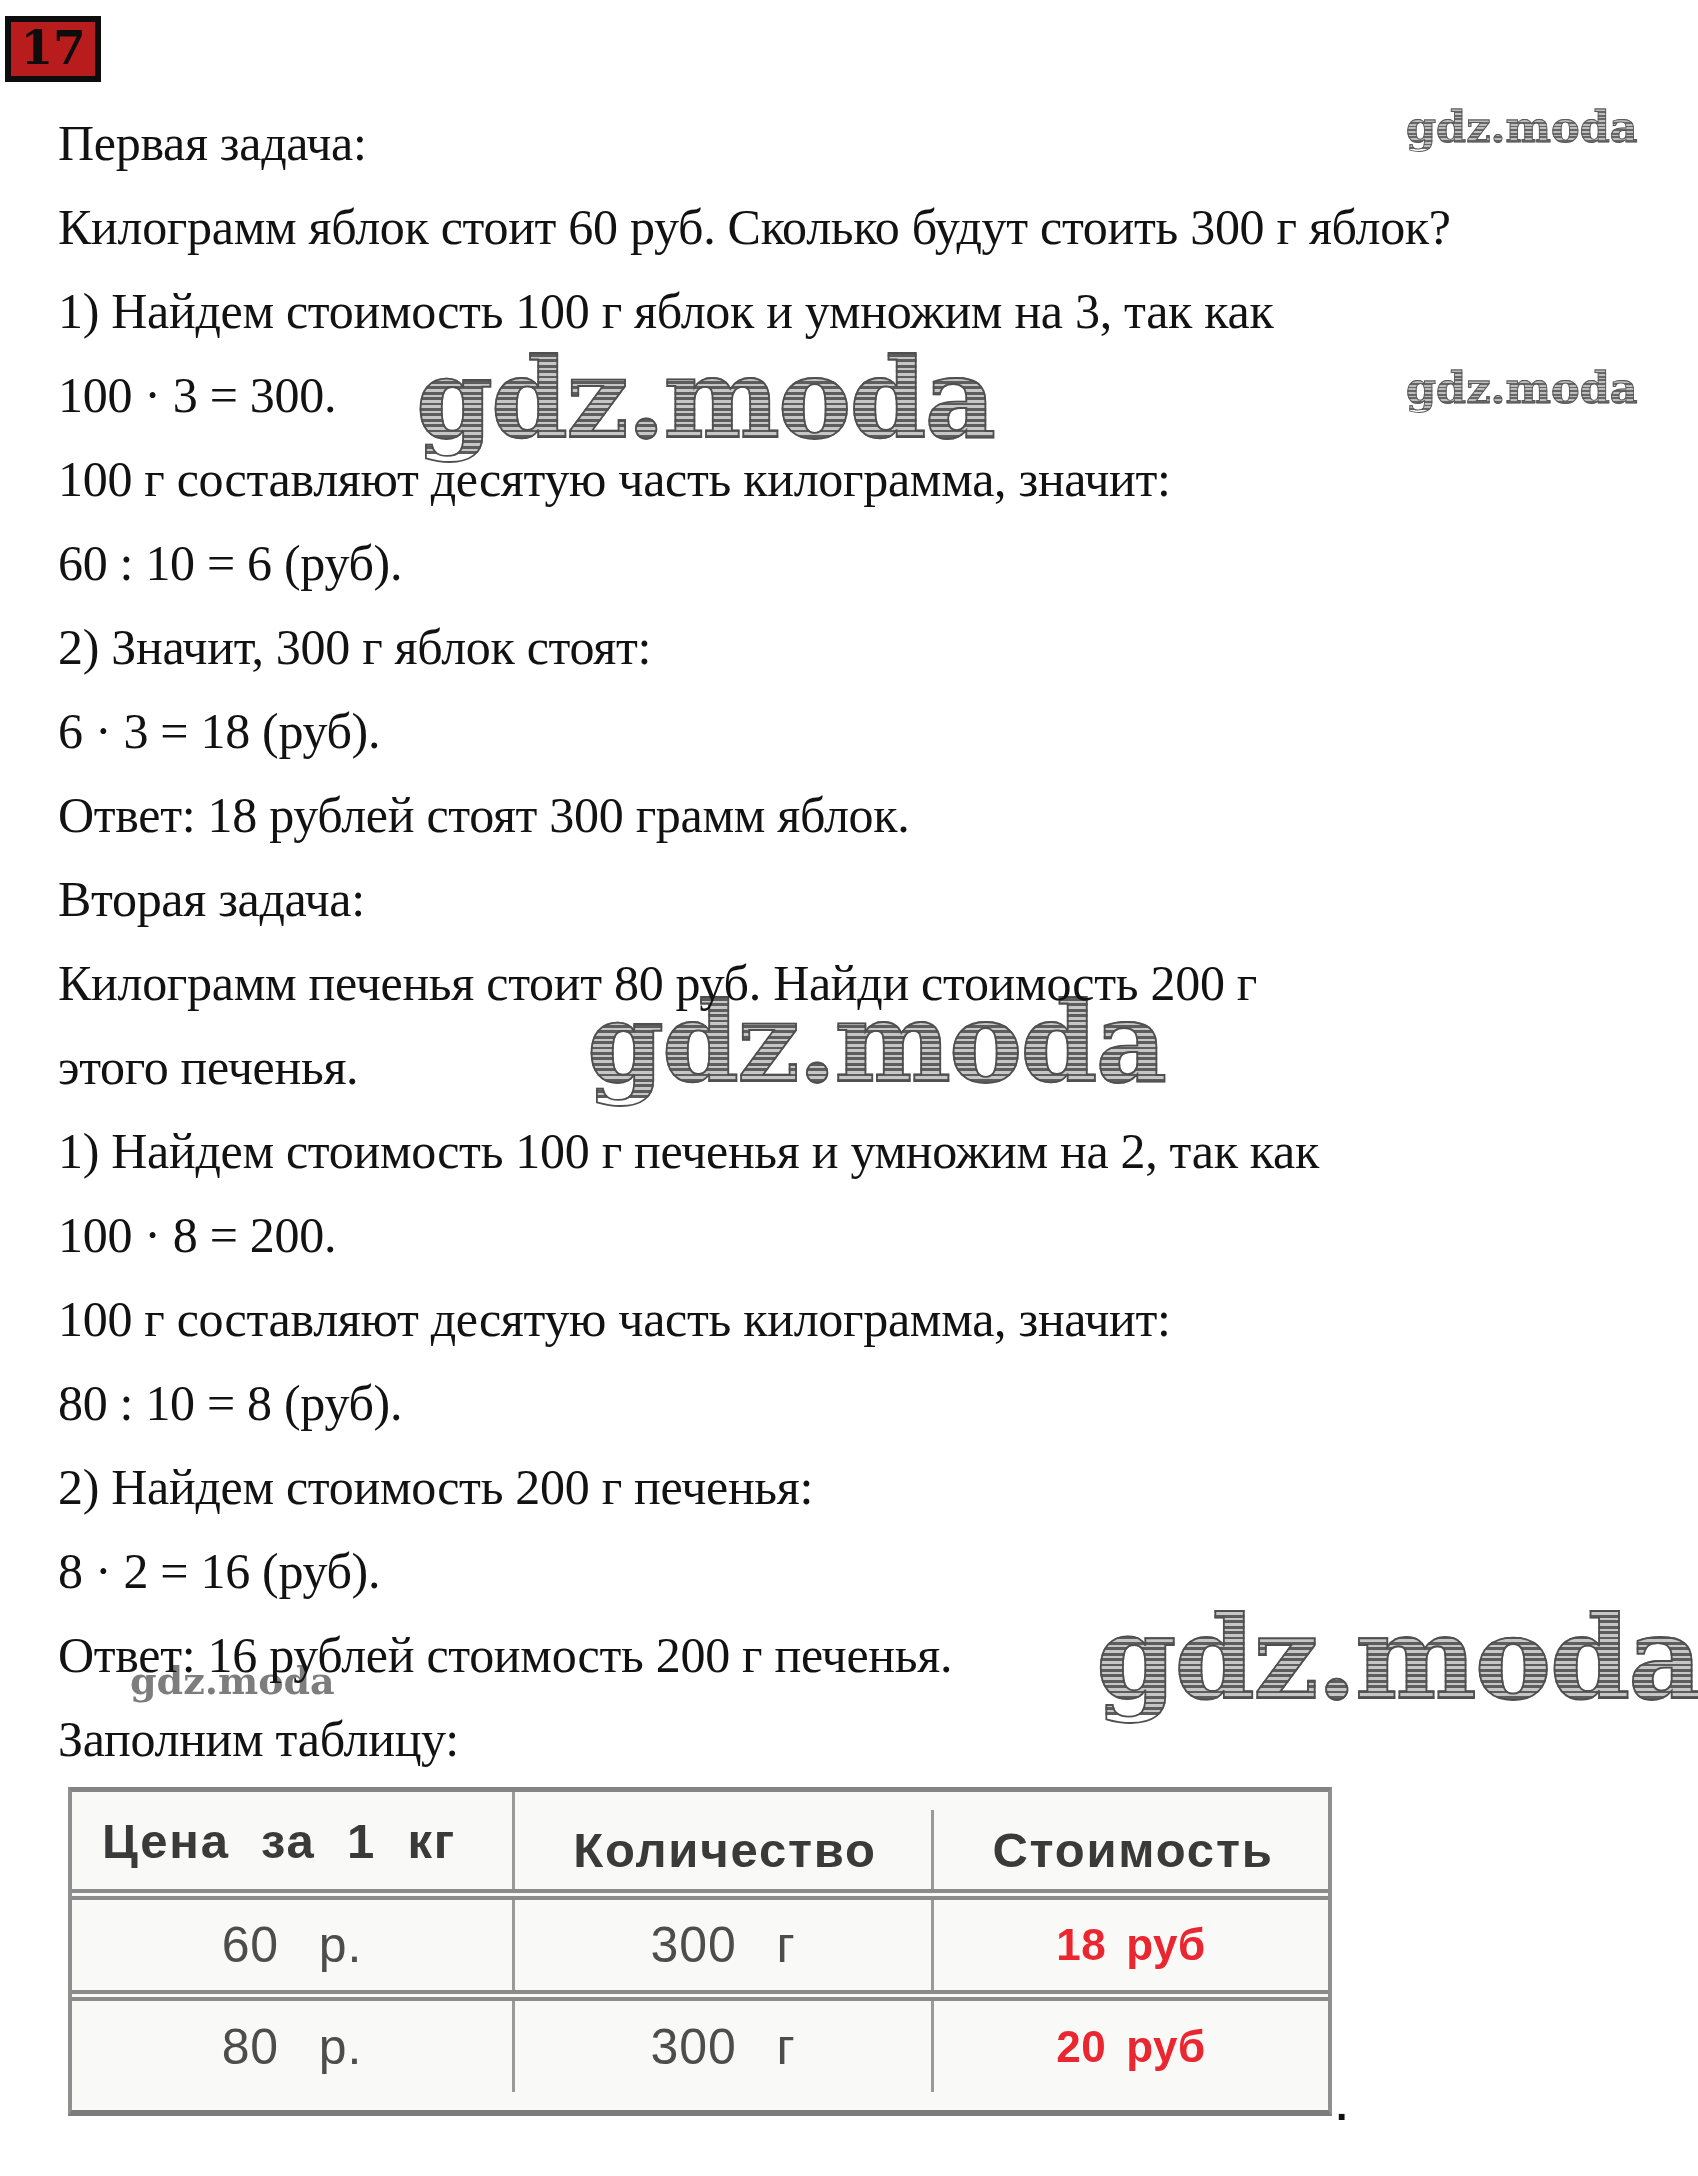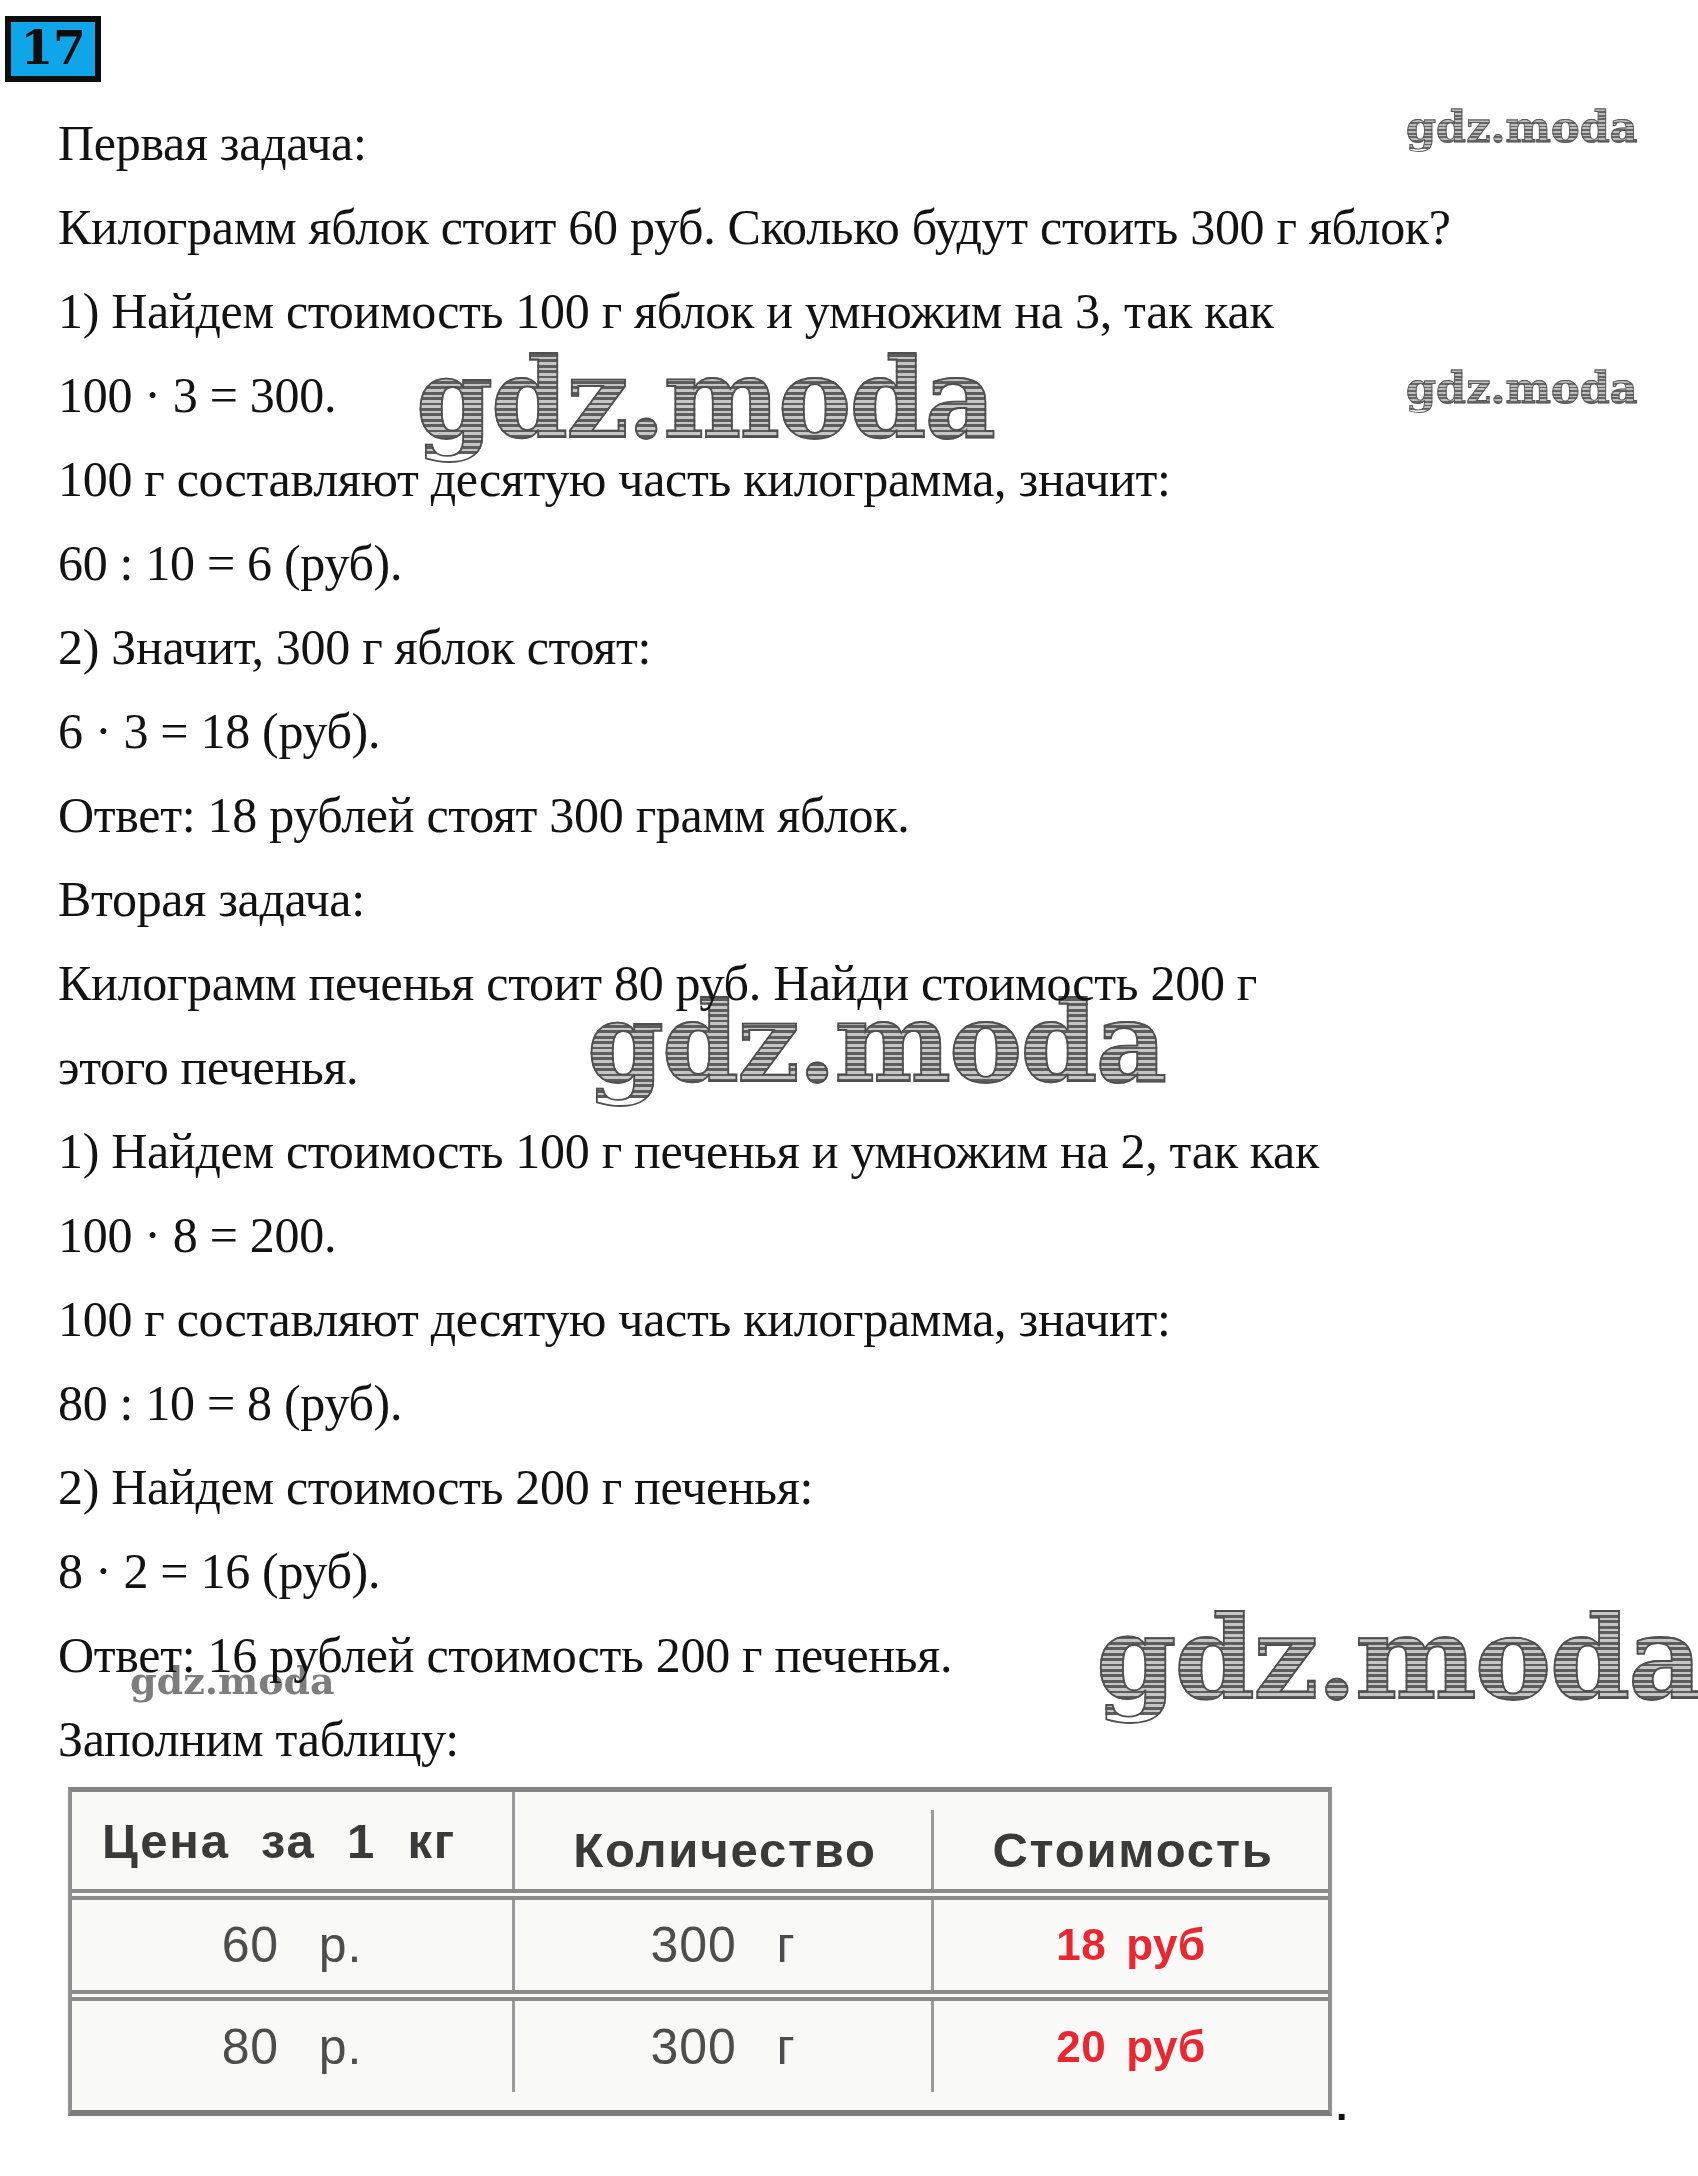--- a/index.html
+++ b/index.html
@@ -11,21 +11,21 @@
     color:#121212;
     overflow:hidden;
   }
   
   .num-box{
     position:absolute;left:5.4px;top:16px;
     border:6.3px solid #0d0d0d;
     padding:0.9px 9px 2.7px 9px;
     font-family:"DejaVu Serif", serif;
     font-weight:bold;font-size:47px;line-height:50px;
-    color:#0d0d0d;background:#0ea5e9;
+    color:#0d0d0d;background:#b91c1c;
   }
   
   .lines{position:absolute;left:58px;top:101px;right:36px;}
   .line{
     height:84px;line-height:84px;
     font-size:50px;letter-spacing:-0.3px;
     white-space:nowrap;
   }
   
   .wm{

